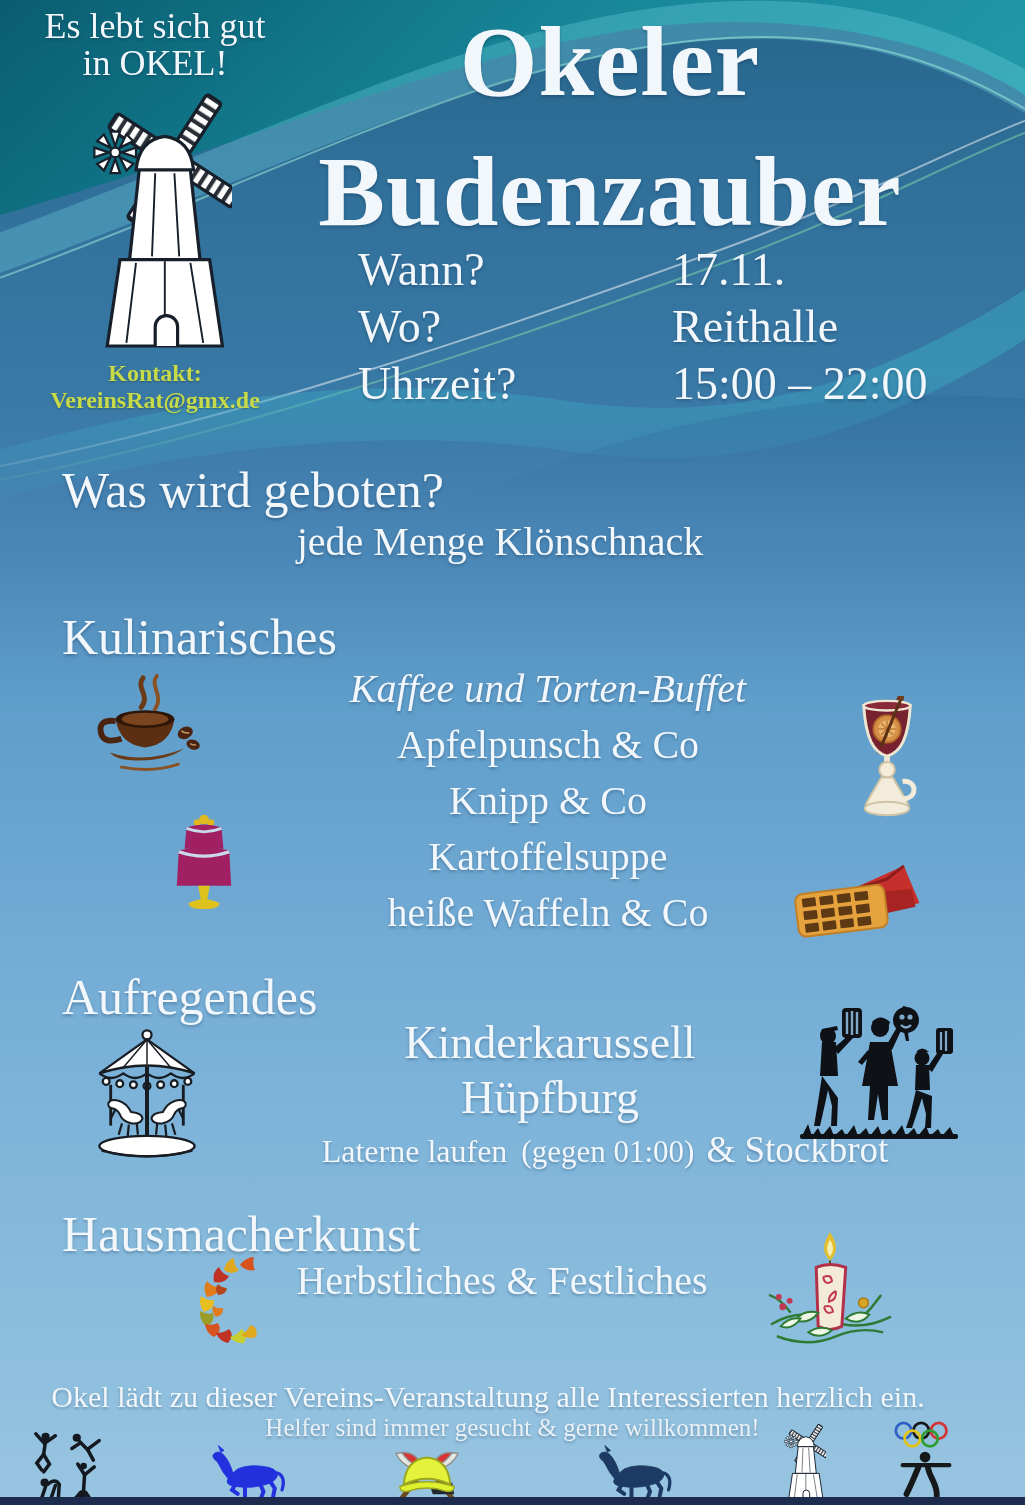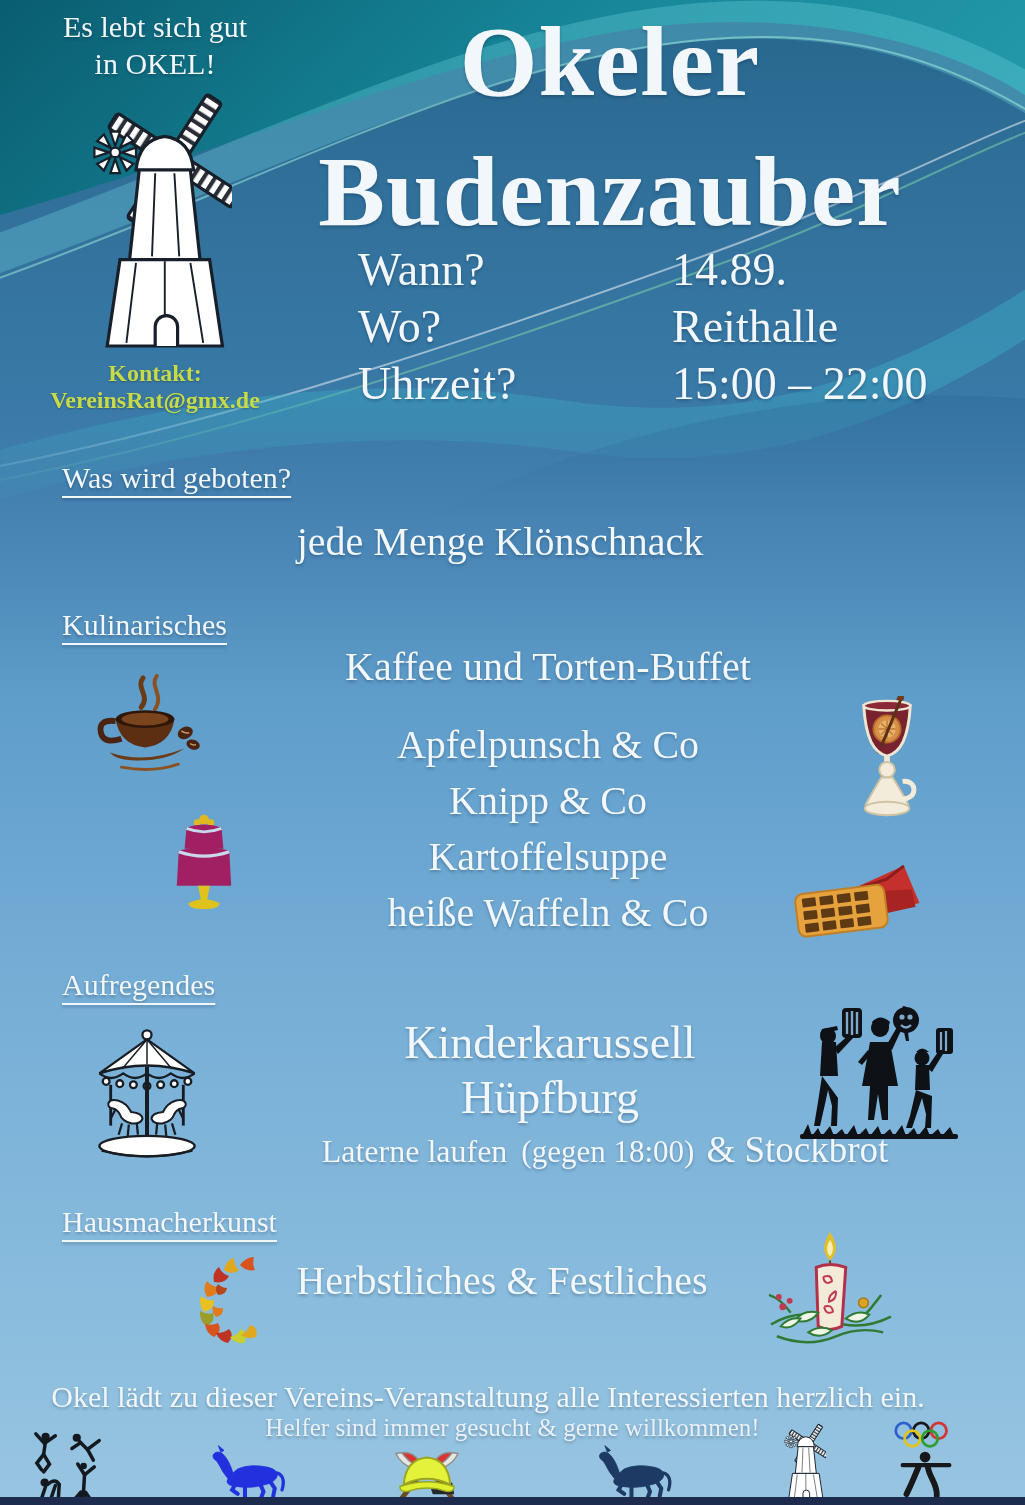--- a/index.html
+++ b/index.html
@@ -6,25 +6,25 @@
   #poster{
     position:relative;width:1025px;height:1505px;overflow:hidden;
     background:linear-gradient(180deg,
       #2d6c9c 0px,#3f7aa9 420px,#4b88b7 560px,#5f9dca 700px,
       #6fa9d3 900px,#7db3d9 1100px,#89bcdd 1300px,#95c3e0 1460px,#97c5e1 1505px);
     font-family:"Liberation Serif",serif;color:#f2f7fb;
   }
   .abs{position:absolute;}
   .t{text-shadow:0 2px 3px rgba(8,28,58,.28);}
   .center{text-align:center;}
-  .heading{font-size:30px;text-decoration:underline;text-decoration-thickness:2px;text-underline-offset:8px;}
+  .heading{font-size:50px;text-decoration-thickness:2px;text-underline-offset:8px;}
   .body44{font-size:40px;}
   .qa{font-size:46px;}
   .title{font-weight:bold;font-size:100px;line-height:1;letter-spacing:1px;}
-  .tagline{font-size:30px;line-height:37px;}
+  .tagline{font-size:36px;line-height:37px;}
   .contact{font-size:24px;line-height:27px;font-weight:bold;color:#c7da4a;text-shadow:0 1px 2px rgba(20,40,20,.35);}
   .invite{font-size:30px;}
   .helpers{font-size:25px;color:#e9f1f7;}
   .lantern-main{font-size:32px;}
   .lantern-note{font-size:31px;}
   .lantern-suffix{font-size:37px;}
   #bottombar{left:0;top:1497px;width:1025px;height:8px;background:#1d2b4e;}
 </style>
 </head>
 <body>
@@ -373,31 +373,31 @@
 
   <div class="abs contact center" style="left:25px;top:360px;width:260px;">
     <div>Kontakt:</div>
     <div>VereinsRat@gmx.de</div>
   </div>
 
   <div class="abs title center t" style="left:170px;top:12px;width:880px;">Okeler</div>
   <div class="abs title center t" style="left:130px;top:142px;width:960px;">Budenzauber</div>
 
   <div class="abs qa t" style="left:358px;top:243px;">Wann?</div>
-  <div class="abs qa t" style="left:672px;top:243px;">14.89.</div>
+  <div class="abs qa t" style="left:672px;top:243px;">17.11.</div>
   <div class="abs qa t" style="left:358px;top:300px;">Wo?</div>
   <div class="abs qa t" style="left:672px;top:300px;">Reithalle</div>
   <div class="abs qa t" style="left:358px;top:357px;">Uhrzeit?</div>
   <div class="abs qa t" style="left:672px;top:357px;">15:00 – 22:00</div>
 
   <div class="abs heading t" style="left:62px;top:461px;">Was wird geboten?</div>
   <div class="abs body44 center t" style="left:220px;top:518px;width:560px;">jede Menge Klönschnack</div>
 
   <div class="abs heading t" style="left:62px;top:608px;">Kulinarisches</div>
-  <div class="abs body44 center t" style="left:228px;top:643px;width:640px;">Kaffee und Torten-Buffet</div>
+  <div class="abs body44 center t" style="left:228px;top:665px;width:640px;font-style:italic;">Kaffee und Torten-Buffet</div>
   <div class="abs body44 center t" style="left:228px;top:721px;width:640px;">Apfelpunsch &amp; Co</div>
   <div class="abs body44 center t" style="left:228px;top:777px;width:640px;">Knipp &amp; Co</div>
   <div class="abs body44 center t" style="left:228px;top:833px;width:640px;">Kartoffelsuppe</div>
   <div class="abs body44 center t" style="left:228px;top:889px;width:640px;">heiße Waffeln &amp; Co</div>
 
   <svg class="abs" style="left:92px;top:672px" width="110" height="104">
       <use href="#coffee"></use>
     </svg>
   <svg class="abs" style="left:165px;top:810px" width="78" height="101">
       <use href="#cake"></use>
@@ -407,21 +407,21 @@
     </svg>
   <svg class="abs" style="left:790px;top:860px" width="138" height="78">
       <use href="#waffle"></use>
     </svg>
 
   <div class="abs heading t" style="left:62px;top:968px;">Aufregendes</div>
   <div class="abs body44 center t" style="left:230px;top:1016px;width:640px;font-size:46px;">Kinderkarussell</div>
   <div class="abs body44 center t" style="left:230px;top:1071px;width:640px;font-size:46px;">Hüpfburg</div>
   <div class="abs center t" style="left:170px;top:1128px;width:870px;">
     <span class="lantern-main">Laterne laufen</span>
-    <span class="lantern-note" style="margin-left:10px;">(gegen 18:00)</span>
+    <span class="lantern-note" style="margin-left:10px;">(gegen 01:00)</span>
     <span class="lantern-suffix" style="margin-left:8px;">&amp; Stockbrot</span>
   </div>
 
   <svg class="abs" style="left:88px;top:1028px" width="118" height="134">
       <use href="#carousel"></use>
     </svg>
   <svg class="abs" style="left:798px;top:998px" width="165" height="152">
       <use href="#lanterns"></use>
     </svg>
 

